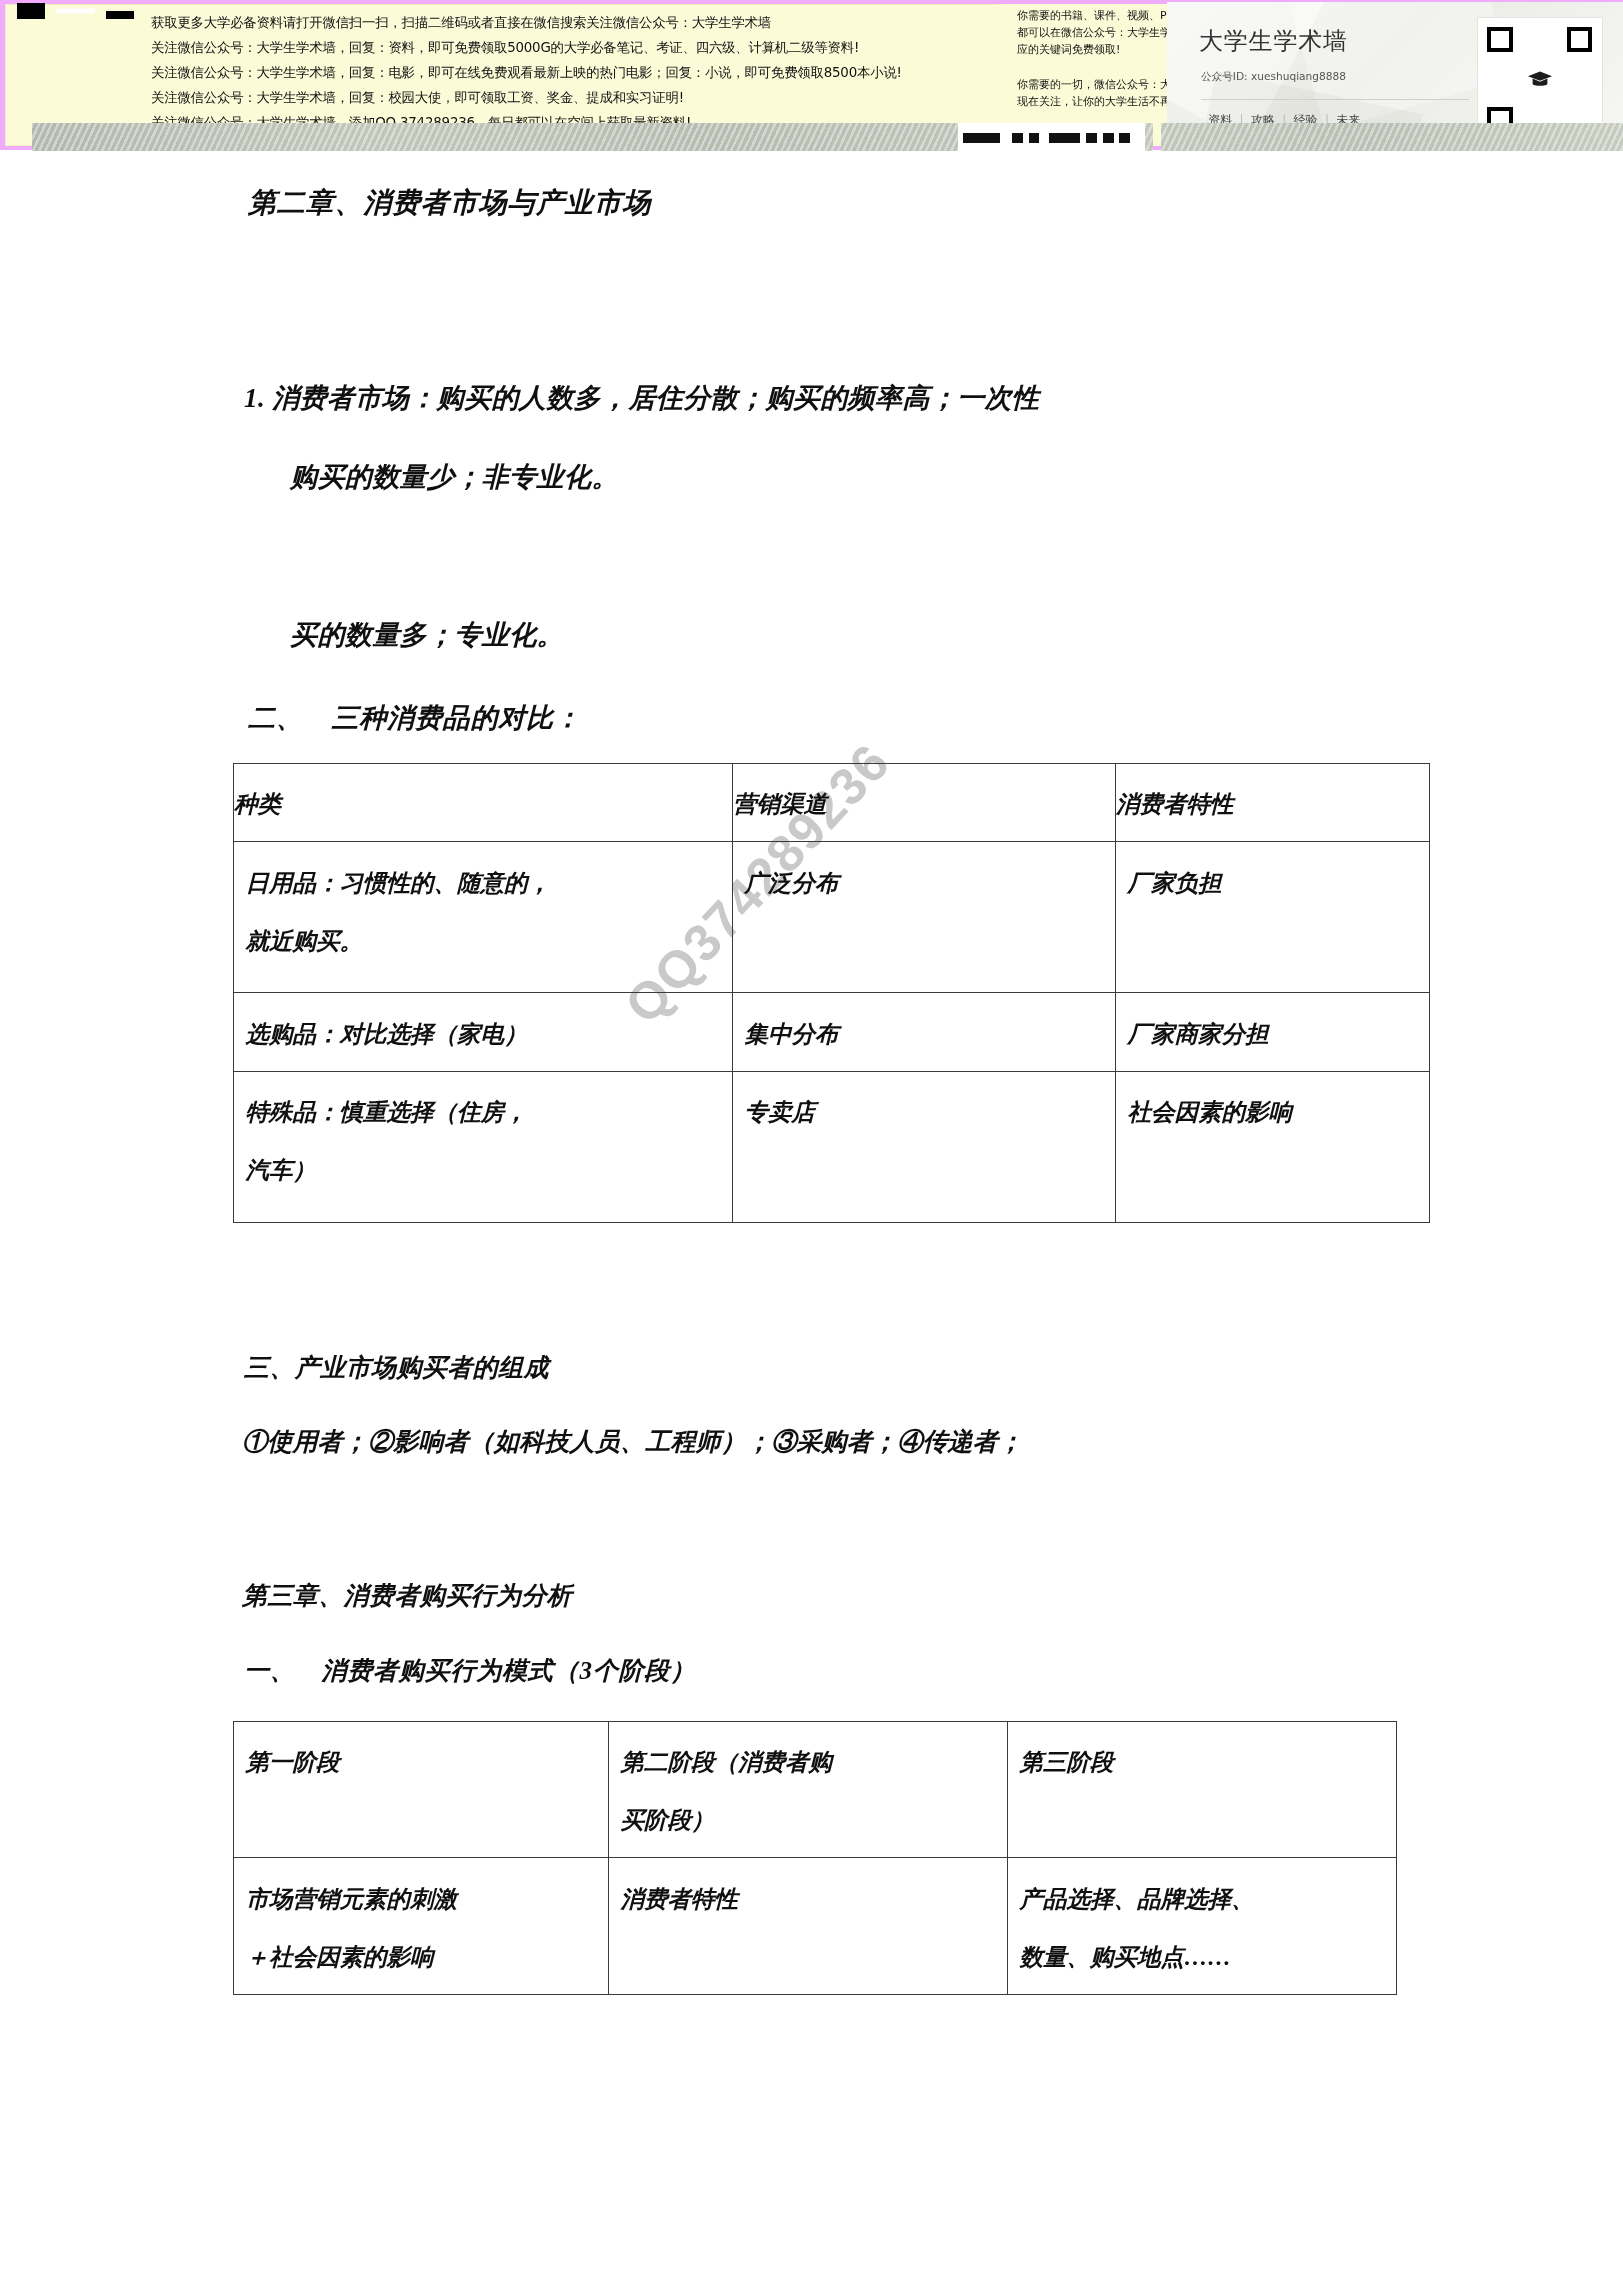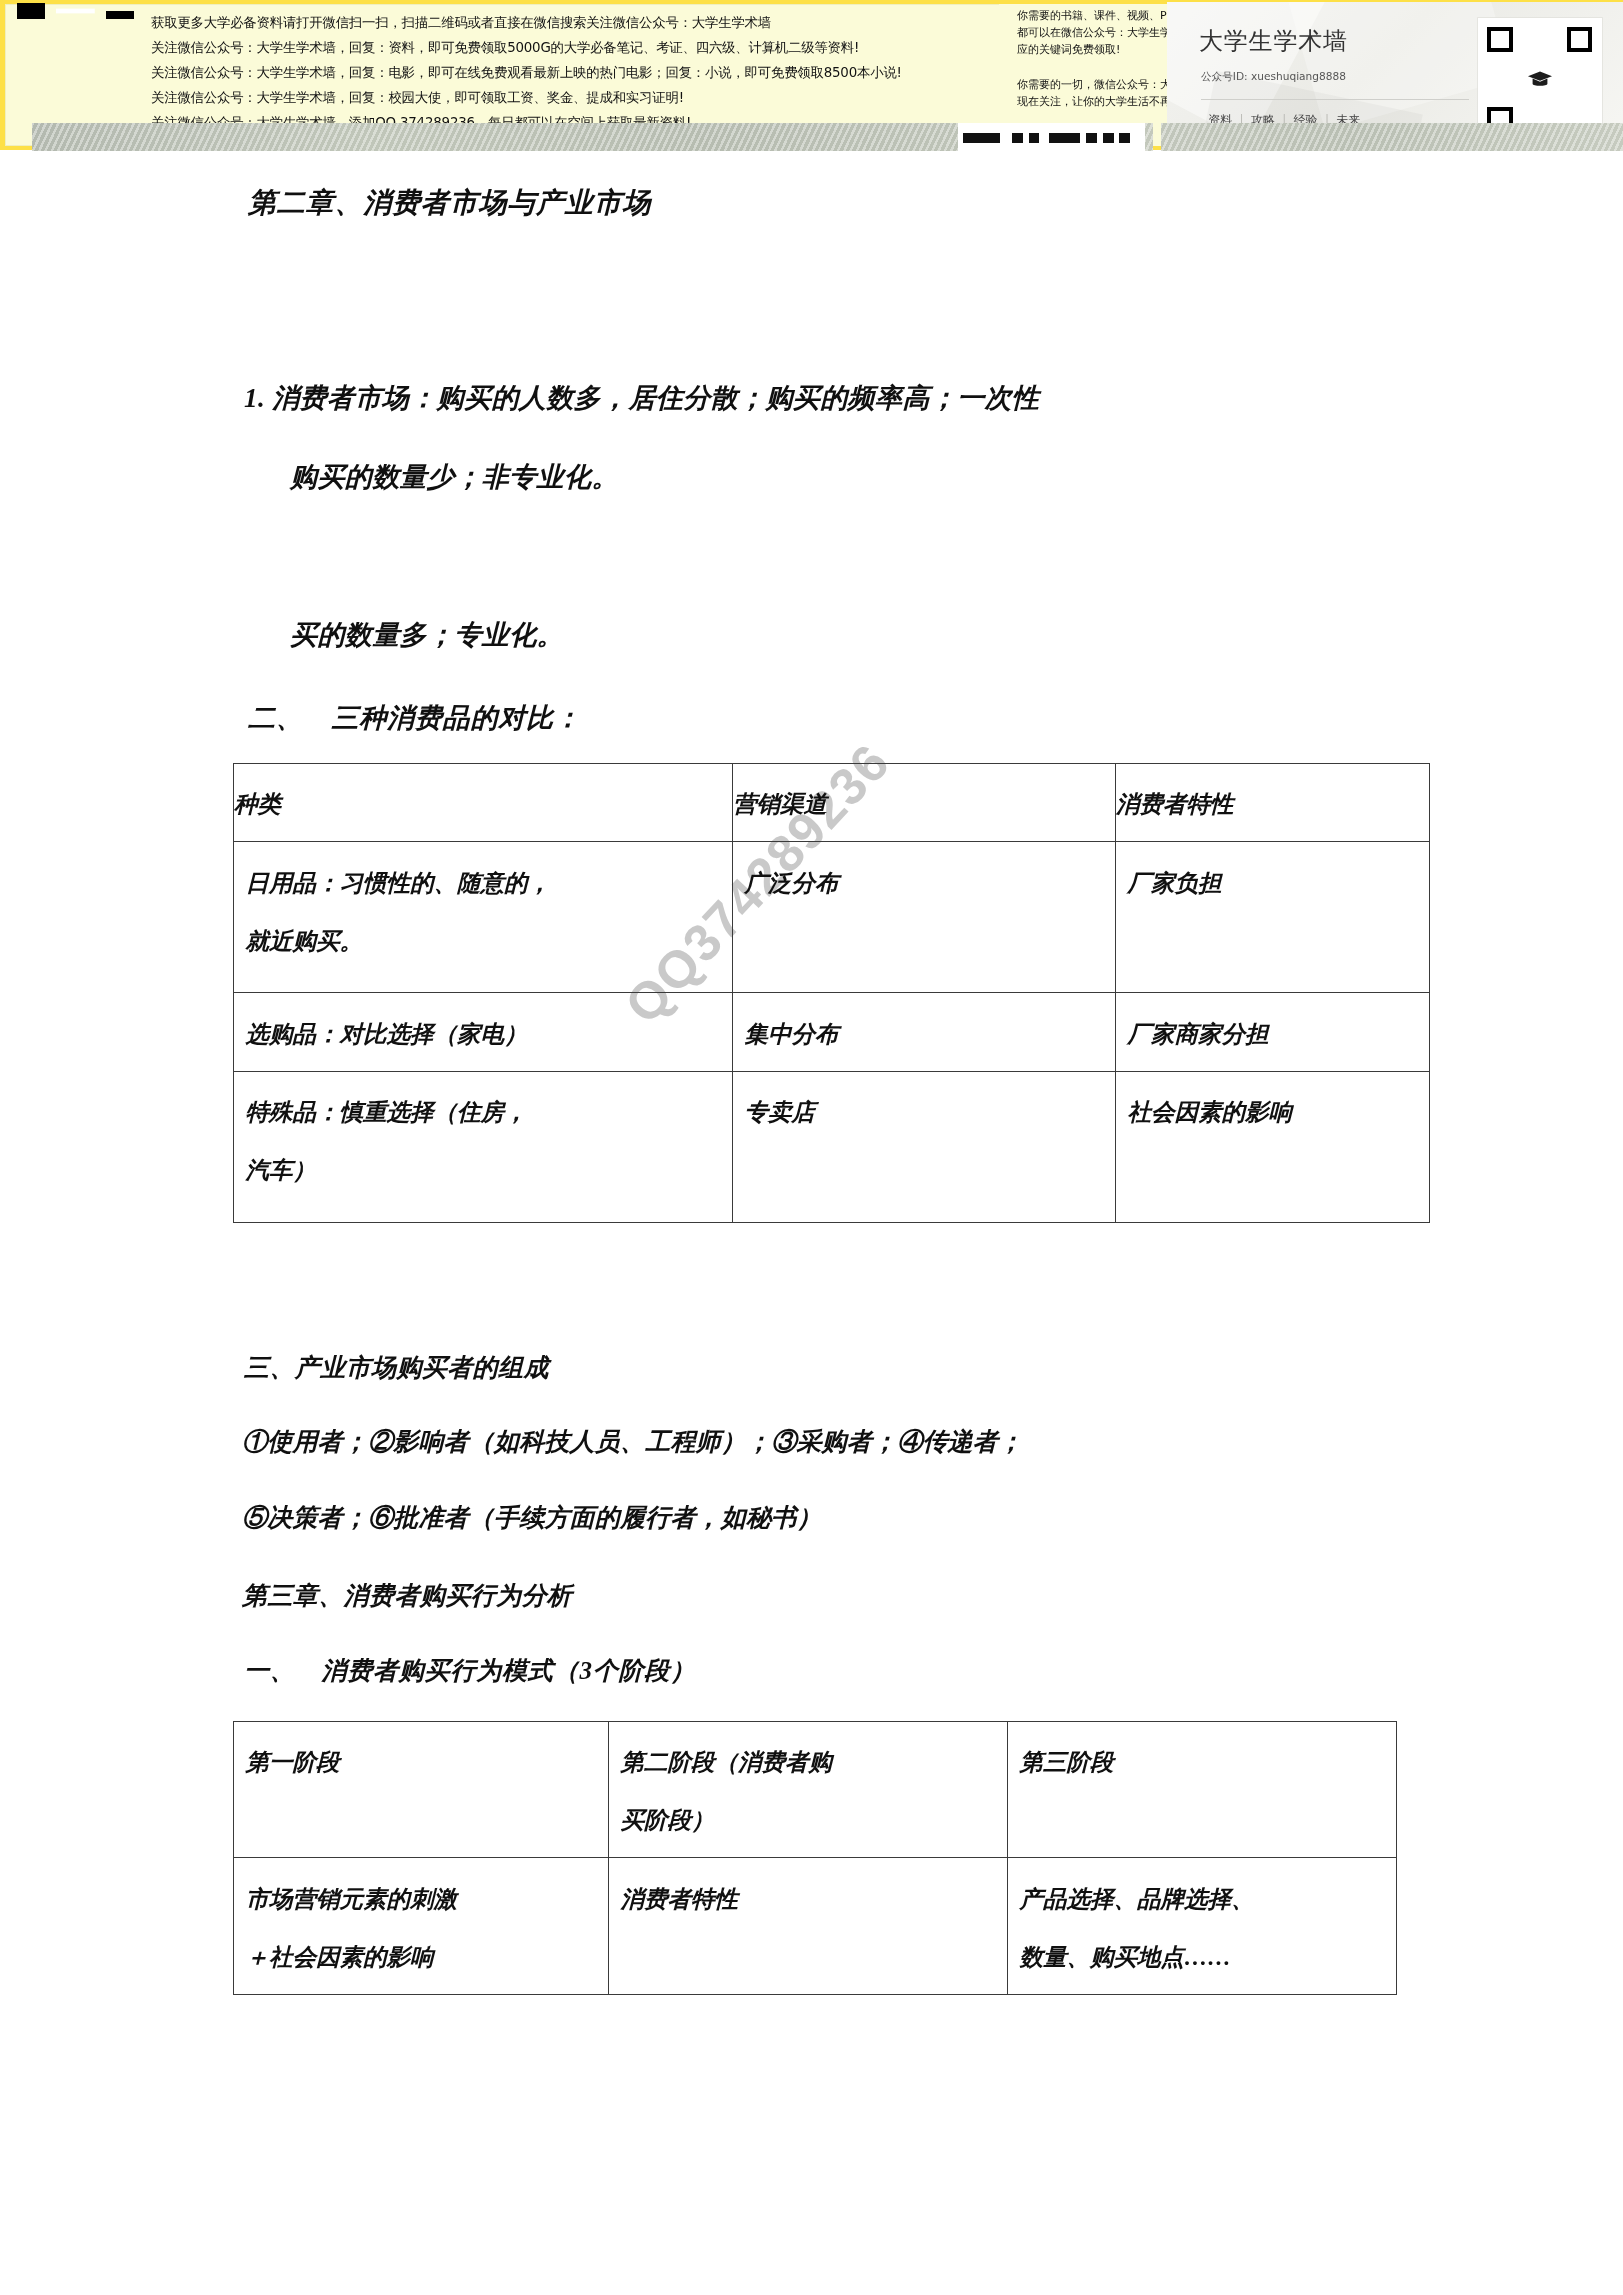--- a/index.html
+++ b/index.html
@@ -16,21 +16,21 @@
     color: #111;
   }
 
   
   #promo-banner {
     position: absolute;
     left: 0;
     top: 0;
     width: 1624px;
     height: 150px;
-    background: #fde047;
+    background: #f0abfc;
   }
   .banner-yellow {
     position: absolute;
     left: 4.9px;
     top: 4px;
     width: 1234px;
     height: 142px;
     background: #fbfbd8;
     border: 0.8px solid #efefc0;
     box-sizing: border-box;
@@ -469,21 +469,20 @@
           </td>
       <td class="c3">
             <div class="cell">社会因素的影响</div>
           </td>
     </tr>
   </tbody>
     </table>
 
   <div class="doc-line kai" id="h-three">三、产业市场购买者的组成</div>
   <div class="doc-line kai" id="roles-l1">①使用者；②影响者（如科技人员、工程师）；③采购者；④传递者；</div>
-  <div class="doc-line kai" id="roles-l2">⑤决策者；⑥批准者（手续方面的履行者，如秘书）</div>
 
   <div class="doc-line kai" id="ch3">第三章、消费者购买行为分析</div>
   <div class="doc-line kai" id="h3-one">一、　消费者购买行为模式（3个阶段）</div>
 
   <table class="doc-table" id="table-2">
     <tbody>
         <tr class="hdr">
       <td class="c1">
             <div class="cell">第一阶段</div>
           </td>

